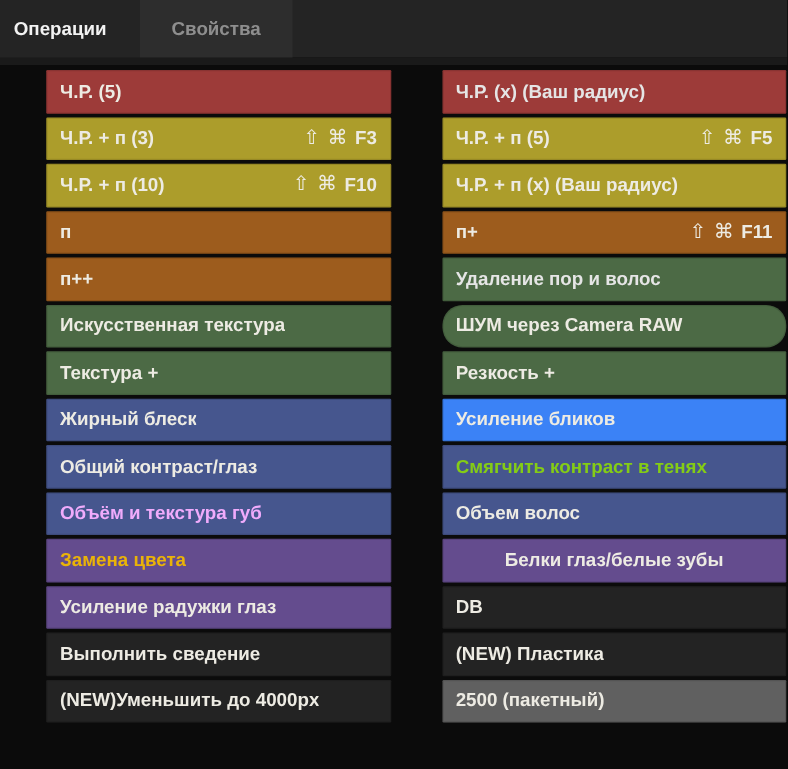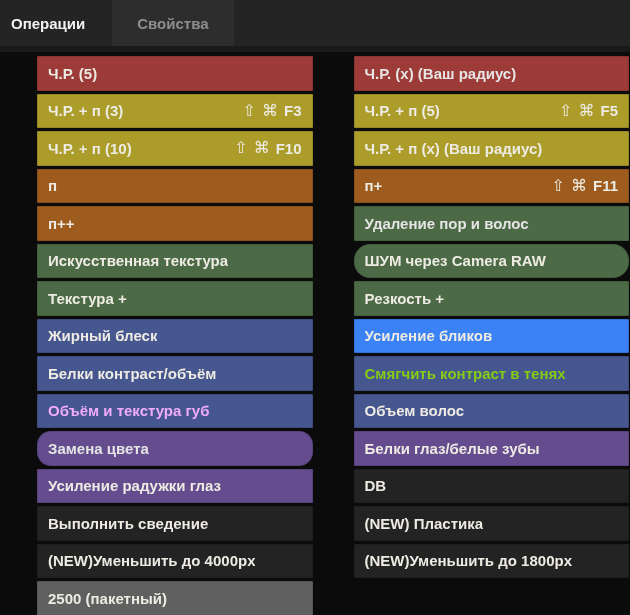--- a/index.html
+++ b/index.html
@@ -160,40 +160,40 @@
   </div>
     <div class="cell" style="background: rgb(70, 86, 142); color: rgb(237, 235, 227);">
     <span class="label">Жирный блеск</span>
 
   </div>
     <div class="cell" style="background: #3b82f6; color: rgb(237, 235, 227);">
     <span class="label">Усиление бликов</span>
 
   </div>
     <div class="cell" style="background: rgb(70, 86, 142); color: rgb(237, 235, 227);">
-    <span class="label">Белки контраст/объём</span>
+    <span class="label">Общий контраст/глаз</span>
 
   </div>
     <div class="cell" style="background: rgb(70, 86, 142); color: #84cc16; text-align: right;">
     <span class="label">Смягчить контраст в тенях</span>
 
   </div>
     <div class="cell" style="background: rgb(70, 86, 142); color: #f0abfc;">
     <span class="label">Объём и текстура губ</span>
 
   </div>
     <div class="cell" style="background: rgb(70, 86, 142); color: rgb(237, 235, 227);">
     <span class="label">Объем волос</span>
 
   </div>
-    <div class="cell" style="background: rgb(100, 76, 142); color: #e5e5e5; border-radius: 14px;">
+    <div class="cell" style="background: rgb(100, 76, 142); color: #eab308;">
     <span class="label">Замена цвета</span>
 
   </div>
-    <div class="cell" style="background: rgb(100, 76, 142); color: rgb(237, 235, 227);">
+    <div class="cell" style="background: rgb(100, 76, 142); color: rgb(237, 235, 227); justify-content: center;">
     <span class="label">Белки глаз/белые зубы</span>
 
   </div>
     <div class="cell" style="background: rgb(100, 76, 142); color: rgb(237, 235, 227);">
     <span class="label">Усиление радужки глаз</span>
 
   </div>
     <div class="cell" style="background: rgb(35, 35, 35); color: rgb(237, 235, 227);">
     <span class="label">DB</span>
 
@@ -203,21 +203,17 @@
 
   </div>
     <div class="cell" style="background: rgb(35, 35, 35); color: rgb(237, 235, 227);">
     <span class="label">(NEW) Пластика</span>
 
   </div>
     <div class="cell" style="background: rgb(35, 35, 35); color: rgb(237, 235, 227);">
     <span class="label">(NEW)Уменьшить до 4000px</span>
 
   </div>
-    <div class="cell" style="background: rgb(35, 35, 35); color: rgb(237, 235, 227);">
-    <span class="label">(NEW)Уменьшить до 1800px</span>
-
-  </div>
     <div class="cell" style="background: rgb(96, 96, 96); color: rgb(237, 235, 227);">
     <span class="label">2500 (пакетный)</span>
 
   </div>
   </div>
 
 </body></html>

